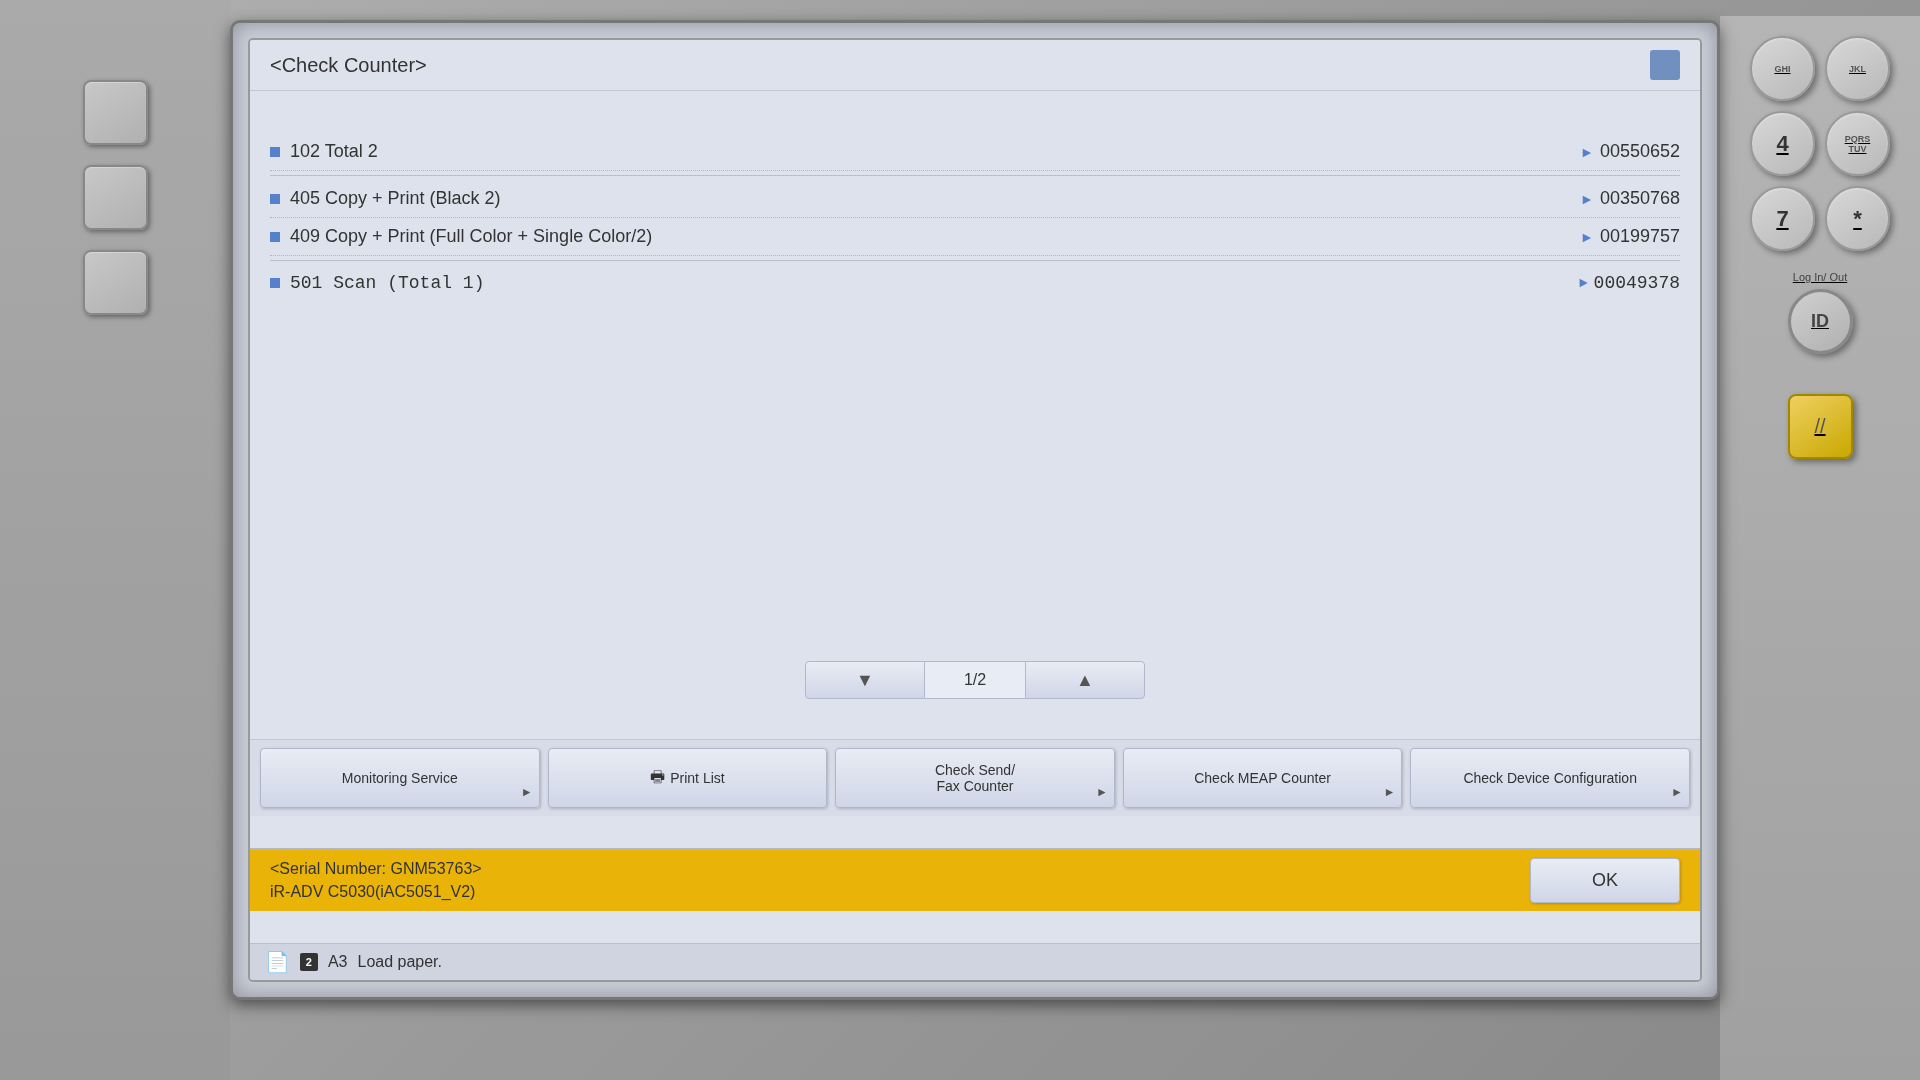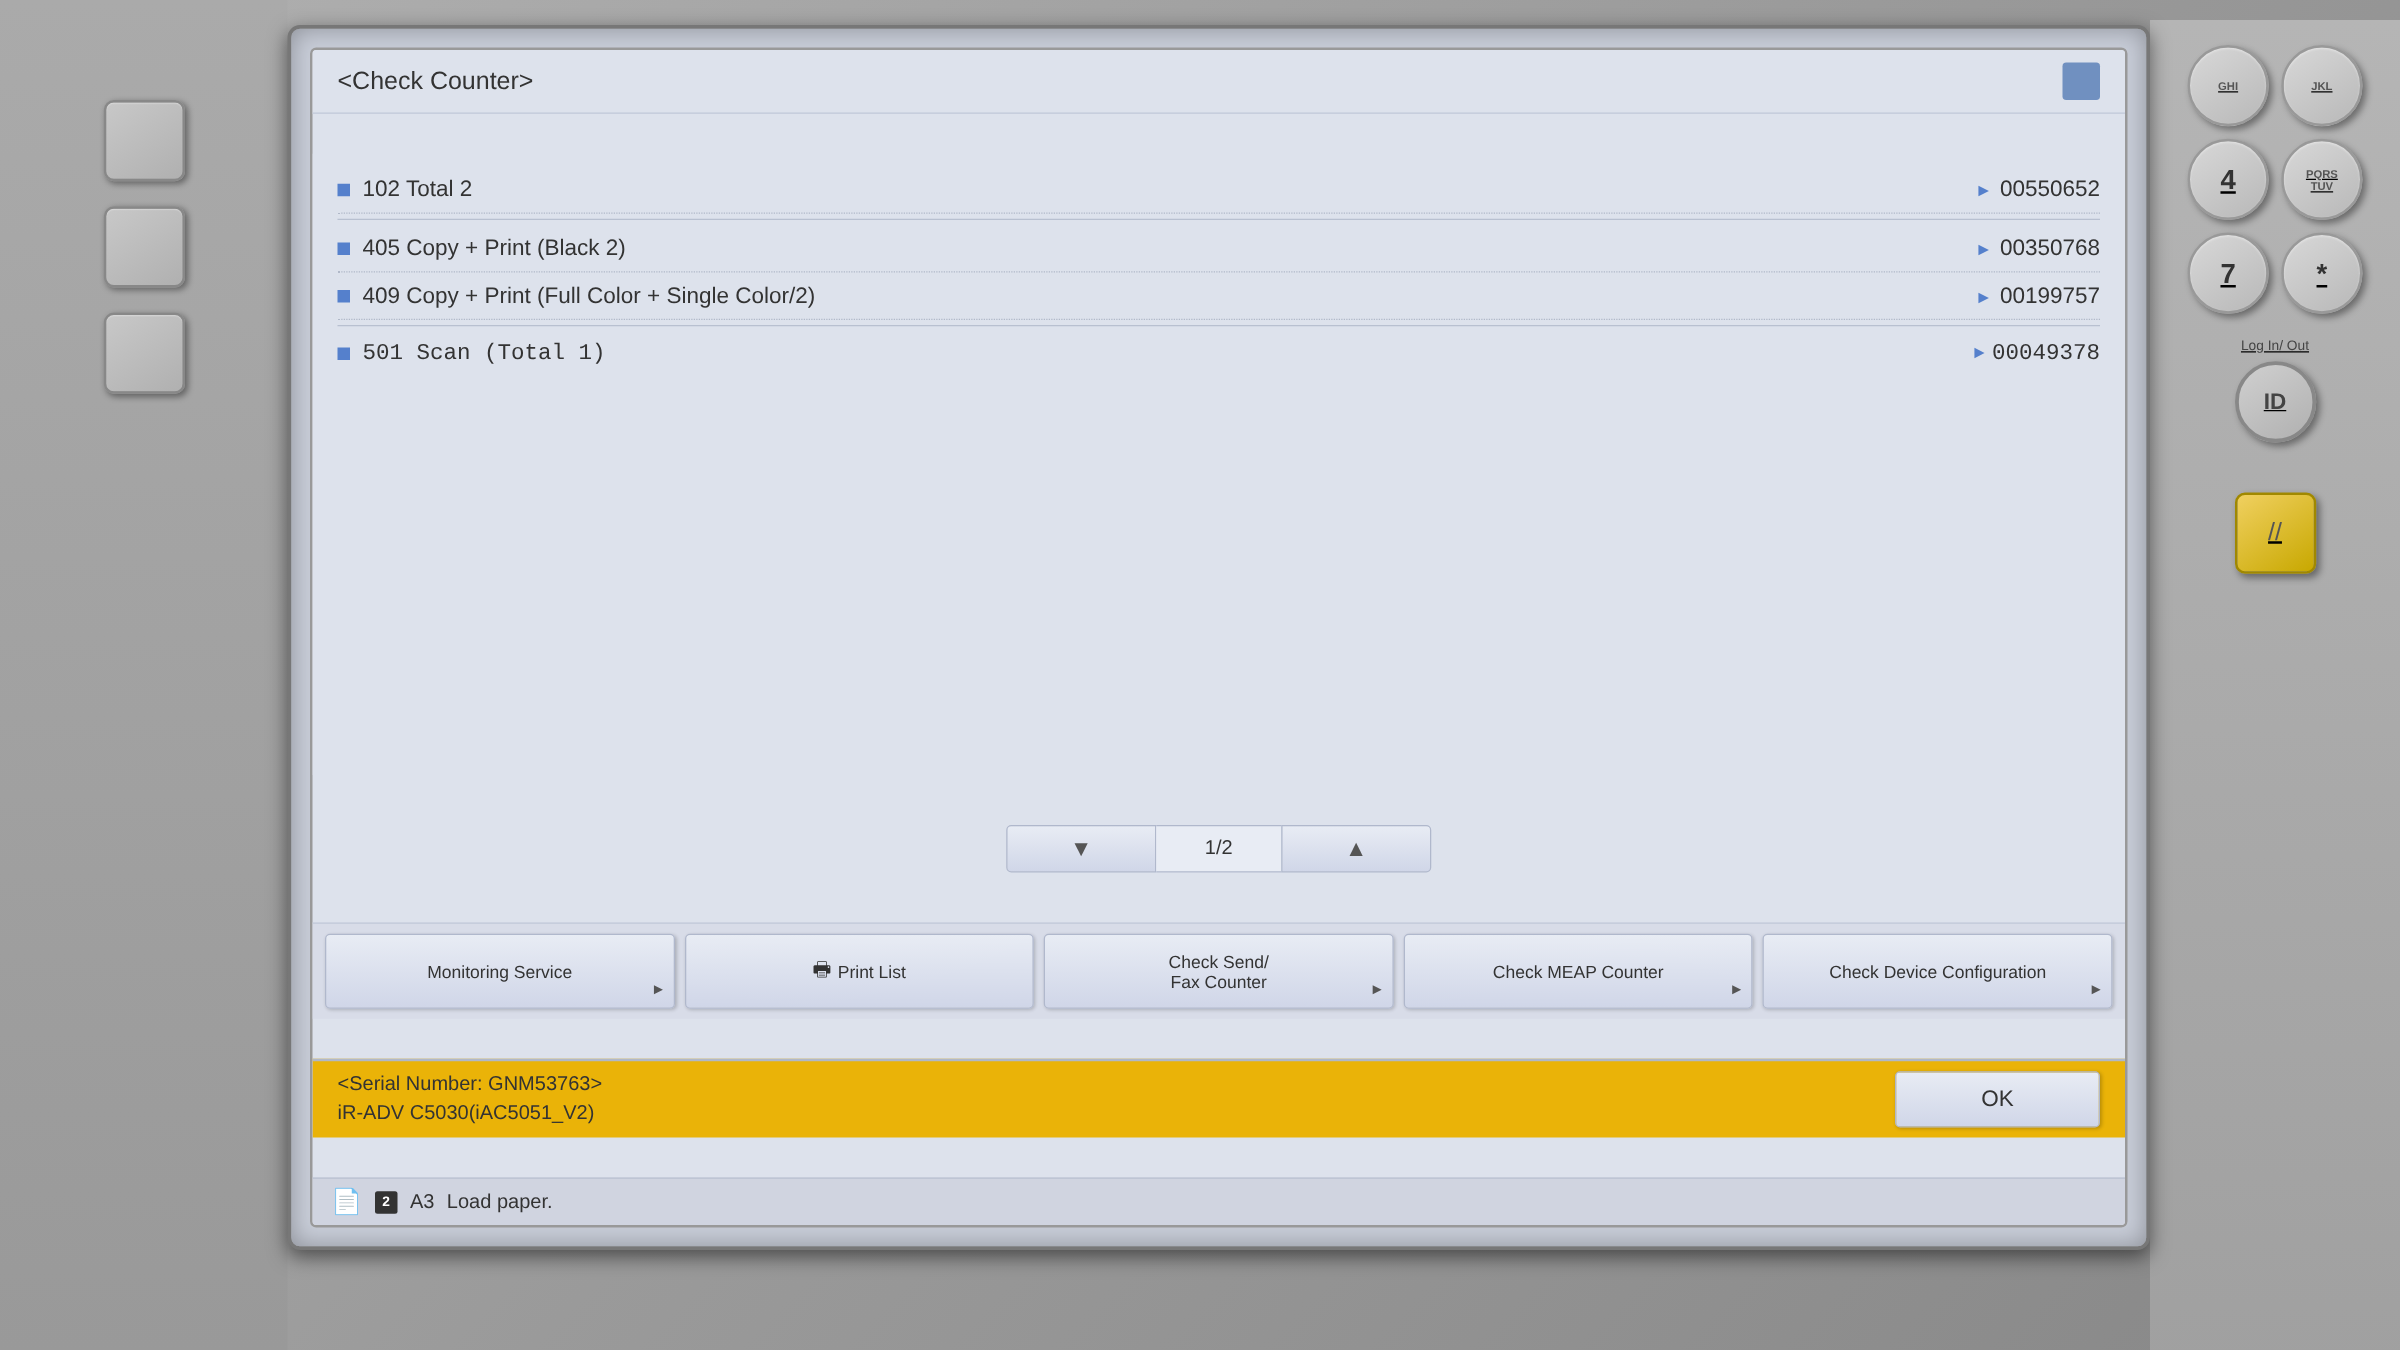--- a/index.html
+++ b/index.html
@@ -353,21 +353,21 @@
       justify-content: space-between;
     }
 
     .serial-info {
       font-size: 16px;
       color: #333;
       line-height: 1.4;
     }
 
     .ok-button {
-      width: 164px;
+      width: 150px;
       height: 45px;
       background: linear-gradient(180deg, #e8ecf4, #d0d6e8);
       border: 1px solid #b0b8cc;
       border-radius: 4px;
       display: flex;
       align-items: center;
       justify-content: center;
       font-size: 18px;
       color: #333;
       cursor: pointer;

